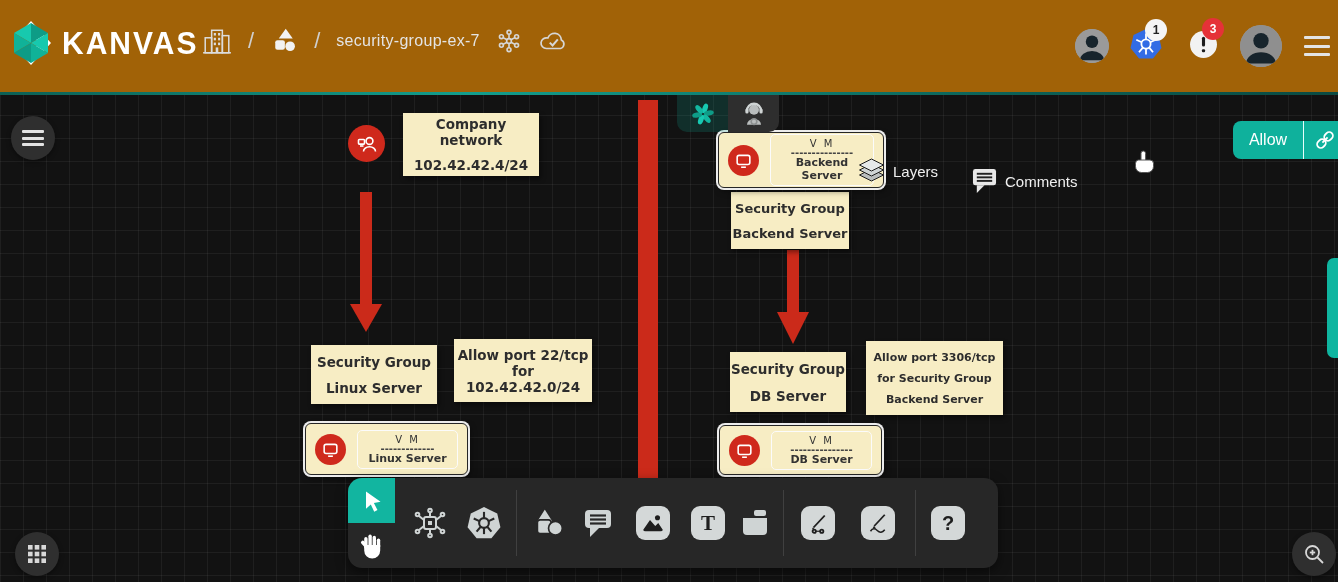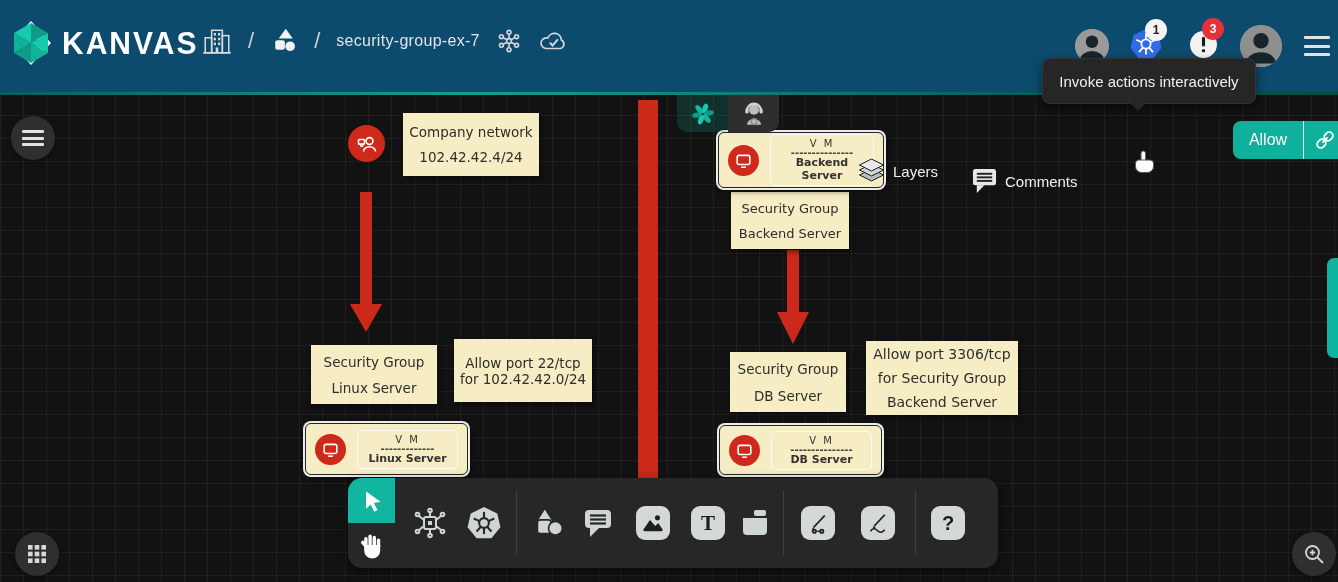--- a/index.html
+++ b/index.html
@@ -4,21 +4,21 @@
 <style>
   html,body{margin:0;padding:0;background:#0d0d0d;}
   .stage{position:relative;width:1338px;height:582px;overflow:hidden;background:#141414;
          font-family:"Liberation Sans",sans-serif;}
   
   .canvas{position:absolute;left:0;top:92px;width:1338px;height:490px;background-color:#121212;
     background-image:linear-gradient(rgba(255,255,255,.055) 1px,transparent 1px),
                      linear-gradient(90deg,rgba(255,255,255,.055) 1px,transparent 1px);
     background-size:23px 23px;}
   
-  .appbar{position:absolute;left:0;top:0;width:1338px;height:92px;background:#0c4a6e;z-index:20;}
+  .appbar{position:absolute;left:0;top:0;width:1338px;height:92px;background:#a16207;z-index:20;}
   .appbar-border{position:absolute;left:0;top:92px;width:1338px;height:3px;z-index:21;
     background:linear-gradient(90deg,#0c5f54 0%,#139e8d 35%,#0c6157 75%,#0a4a42 100%);}
   .brand{position:absolute;left:10px;top:20px;display:flex;align-items:center;gap:10px;}
   .brand-text{color:#fff;font-size:30px;font-weight:800;letter-spacing:2px;transform:scaleY(1.05);}
   .crumbs{position:absolute;left:202px;top:26px;display:flex;align-items:center;gap:16px;color:#d9d9d9;}
   .crumb-sep{font-size:22px;color:#cfcfcf;font-weight:300;}
   .doc-title{font-size:16px;color:#e4e4e4;letter-spacing:.3px;}
   .appbar-right{position:absolute;right:0;top:0;height:92px;display:flex;align-items:center;}
   .avatar{border-radius:50%;background:#9a9a9a;display:flex;align-items:center;justify-content:center;overflow:hidden;}
   .badge{position:absolute;border-radius:50%;display:flex;align-items:center;justify-content:center;
@@ -48,21 +48,21 @@
     justify-content:center;z-index:15;cursor:pointer;box-shadow:0 2px 5px rgba(0,0,0,.4);}
   
   .mode-panel{position:absolute;left:677px;top:95px;width:102px;height:37px;display:flex;z-index:14;
     border-radius:0 0 10px 10px;overflow:hidden;}
   .mode-cell{flex:1;display:flex;align-items:center;justify-content:center;cursor:pointer;}
   .mode-cell.sel{background:rgba(18,181,160,.18);}
   .mode-cell.idle{background:#2e2e2e;}
   
   .note{position:absolute;background:#f7edc4;color:#2d2d2d;display:flex;flex-direction:column;
     justify-content:center;align-items:center;text-align:center;z-index:8;
-    font-family:"DejaVu Sans",sans-serif;font-weight:400;box-shadow:2px 3px 5px rgba(0,0,0,.45);cursor:pointer;}
+    font-family:"DejaVu Sans",sans-serif;font-weight:700;box-shadow:2px 3px 5px rgba(0,0,0,.45);cursor:pointer;}
   .note div{width:100%;}
   .vmcard{position:absolute;background:#f7edc4;border:1px solid #262626;border-radius:6px;
     box-shadow:0 0 0 2px #ececec,2px 3px 6px rgba(0,0,0,.5);display:flex;align-items:center;
     padding:0 9px;gap:11px;z-index:9;cursor:pointer;font-family:"DejaVu Sans",sans-serif;}
   .vm-disc{width:31px;height:31px;border-radius:50%;background:#cf291c;display:flex;align-items:center;
     justify-content:center;flex:none;}
   .vm-panel{flex:1;border:1px solid #fbfbfb;border-radius:5px;padding:3px 4px;text-align:center;color:#333;}
   .vm-title{font-size:10px;font-weight:400;letter-spacing:2px;}
   .vm-divider{font-size:10px;line-height:7px;letter-spacing:0;color:#444;font-weight:700;}
   .vm-sub{font-size:11px;font-weight:600;}
@@ -190,23 +190,20 @@
       </div>
       <div class="menu-btn" style="margin-right:8px;">
         <div></div>
           <div></div>
           <div></div>
       </div>
     </div>
   </div>
   <div class="appbar-border"></div>
 
-  <div class="tooltip">
-    <span>Invoke actions interactively</span>
-  </div>
 
   <div class="toprow-item" style="left:858px;top:127px;margin-top:31px;">
     <svg width="27" height="26" viewBox="0 0 26 26">
       <polygon points="13,11 25,17 13,23 1,17" fill="#b9bdbd" stroke="#1d1d1d" stroke-width="1"></polygon>
       <polygon points="13,6 25,12 13,18 1,12" fill="#cfd4d4" stroke="#1d1d1d" stroke-width="1"></polygon>
       <polygon points="13,1 25,7 13,13 1,7" fill="#e6e9e9" stroke="#1d1d1d" stroke-width="1"></polygon>
     </svg>
     <span>Layers</span>
   </div>
 
@@ -331,21 +328,21 @@
     <div>for 102.42.42.0/24</div>
   </div>
   <div class="note" style="left:731px;top:192px;width:118px;height:57px;font-size:13px;gap:10px;">
     <div>Security Group</div>
     <div>Backend Server</div>
   </div>
   <div class="note" style="left:730px;top:352px;width:116px;height:60px;font-size:13.5px;gap:11px;">
     <div>Security Group</div>
     <div>DB  Server</div>
   </div>
-  <div class="note" style="left:866px;top:341px;width:152px;height:74px;font-size:14px;gap:8px;">
+  <div class="note" style="left:866px;top:341px;width:137px;height:74px;font-size:11px;gap:8px;">
     <div>Allow port 3306/tcp</div>
     <div>for Security Group</div>
     <div>Backend Server</div>
   </div>
 
   <div class="vmcard" style="left:305px;top:423px;width:143px;height:50px;">
     <div class="vm-disc">
       <svg width="19" height="19" viewBox="0 0 24 24" fill="none" stroke="#ffffff" stroke-width="2">
         <rect x="4" y="5.5" width="16" height="11.5" rx="2.5"></rect>
         <line x1="9" y1="20.5" x2="15" y2="20.5"></line>

